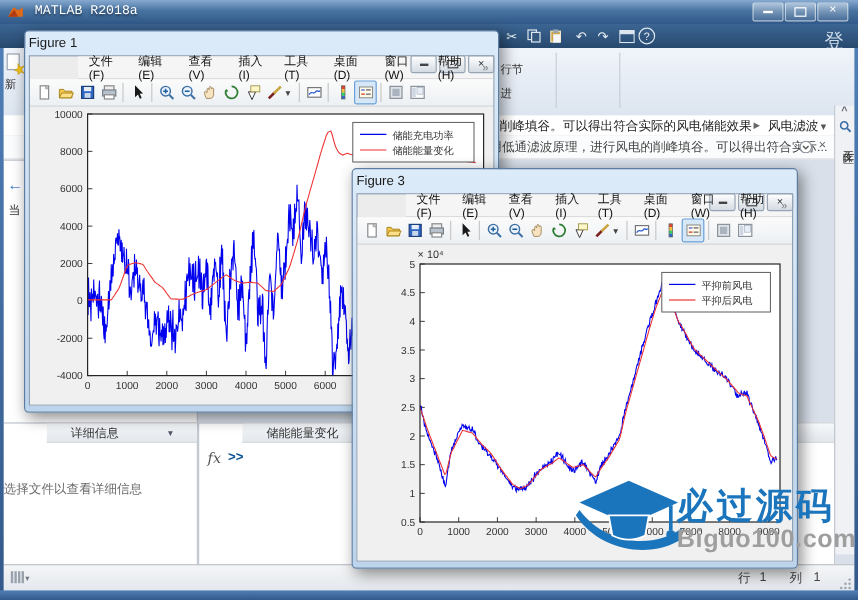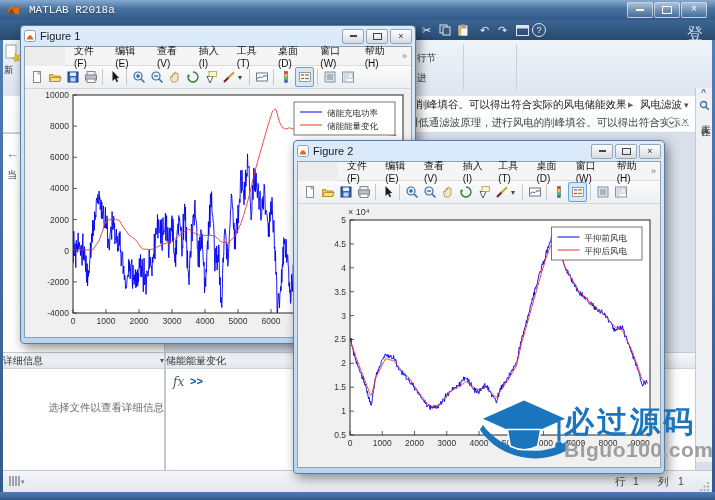--- a/index.html
+++ b/index.html
@@ -32,29 +32,29 @@
   .rlabel{font-size:9.5px;color:#333;text-align:center;line-height:10px;}
   .clip{font-size:9.5px;color:#333;}
   .navbar{left:0;top:96px;width:696px;height:17px;background:#fff;border-bottom:1px solid #d7dbe0;
     font-size:10.5px;color:#222;display:flex;align-items:center;}
   .resultbar{left:0;top:113px;width:696px;height:19px;background:#fbfcfd;border-bottom:1px solid #d7dbe0;
     font-size:10.5px;color:#333;display:flex;align-items:center;}
   .rightstrip{left:695px;top:88px;width:17px;height:374px;background:#eff1f4;border-left:1px solid #c5cbd2;}
   .vtext{writing-mode:vertical-rl;font-size:9.5px;color:#333;letter-spacing:1px;}
   .panel{background:#fff;border:1px solid #c3c9d1;}
   .phead{height:15px;background:linear-gradient(#f6f8fa,#e2e7ed);border-bottom:1px solid #cdd3da;
-    font-size:10px;color:#333;display:flex;align-items:center;padding:0 0;}
+    font-size:10px;color:#333;display:flex;align-items:center;padding:0 20px;margin-left:36px;}
   .statusbar{left:3px;top:470px;width:709px;height:22px;
     background:linear-gradient(#f4f5f7,#e3e7ec);border-top:1px solid #c3c8cf;}
   .frame{background:linear-gradient(#4f7eb6,#33598a);}
   
   .figwin{border:1px solid #5d7染a0;border:1px solid #5d7da0;border-radius:4px;
     background:linear-gradient(#dcebfa,#bcd4ec);box-shadow:3px 4px 12px rgba(0,0,0,.45);
     padding:0 3px 3px 3px;}
-  .figtitle{height:20px;display:flex;align-items:center;gap:4px;font-size:11px;color:#1a1a1a;}
+  .figtitle{height:20px;display:flex;gap:4px;font-size:11px;color:#1a1a1a;flex-direction:column;}
   .figbtns{margin-left:auto;display:flex;gap:2px;}
   .figbtn{width:20px;height:13px;border:1px solid #96a4b3;border-radius:2px;
     background:linear-gradient(#fefefe,#d4dbe3);display:flex;align-items:center;justify-content:center;
     color:#333;font-size:9px;line-height:9px;}
   .figbtn .bar{width:7px;height:2px;background:#444;}
   .figbtn .box{width:7px;height:5px;border:1.2px solid #444;}
   .figbody{background:#ececec;border:1px solid #8fa1b5;}
   .menubar{height:18px;background:#f5f5f5;border-bottom:1px solid #dcdcdc;display:flex;
     align-items:center;padding-left:4px;font-size:10px;color:#111;margin-left:40px;}
   .menubar span.mi{padding:0 5px;}
@@ -166,21 +166,21 @@
   <div class="abs panel" style="left:2px;top:133px;width:161px;height:218px">
     <span class="abs" style="left:3px;top:12px;color:#4d82c8;font-weight:bold;font-size:13px">←</span>
     <span class="abs" style="left:4px;top:34px;font-size:10px;color:#333">当</span>
   </div>
 
   <div class="abs panel" style="left:2px;top:352px;width:161px;height:118px">
     <div class="phead">
       <span>详细信息</span>
       <span style="margin-left:auto;font-size:8px;color:#556">▾</span>
     </div>
-    <div style="position:absolute;left:0;right:0;top:48px;text-align:right;font-size:10.5px;color:#6b6b6b">选择文件以查看详细信息</div>
+    <div style="position:absolute;left:0;right:0;top:48px;text-align:left;font-size:10.5px;color:#6b6b6b">选择文件以查看详细信息</div>
   </div>
 
   <div class="abs panel" style="left:165px;top:352px;width:529px;height:118px">
     <div class="phead">
       <span>储能能量变化</span>
     </div>
     <span class="abs" style="left:7px;top:22px;font-family:'DejaVu Serif',serif;font-style:italic;font-size:12px;color:#555">fx</span>
     <span class="abs" style="left:24px;top:22px;font-size:11px;color:#0b5394;font-weight:bold">&gt;&gt;</span>
   </div>
 
@@ -411,21 +411,21 @@
       </div>
     </div>
   </div>
 
   <div class="abs figwin" style="left:293px;top:140px;width:364px;height:329px;z-index:20">
     <div class="figtitle">
       <svg width="12" height="12" viewBox="0 0 12 12">
         <rect x="0.5" y="0.5" width="11" height="11" rx="2" fill="#fff" stroke="#8aa0b8"></rect>
         <path d="M2.5,9.5 Q6,1 9.5,9.5 Z" fill="#e06a1a"></path>
       </svg>
-      <span>Figure 2</span>
+      <span>Figure 3</span>
       <div class="figbtns">
         <span class="figbtn">
             <span class="bar"></span>
           </span>
         <span class="figbtn">
             <span class="box"></span>
           </span>
         <span class="figbtn">
             <span>×</span>
           </span>

